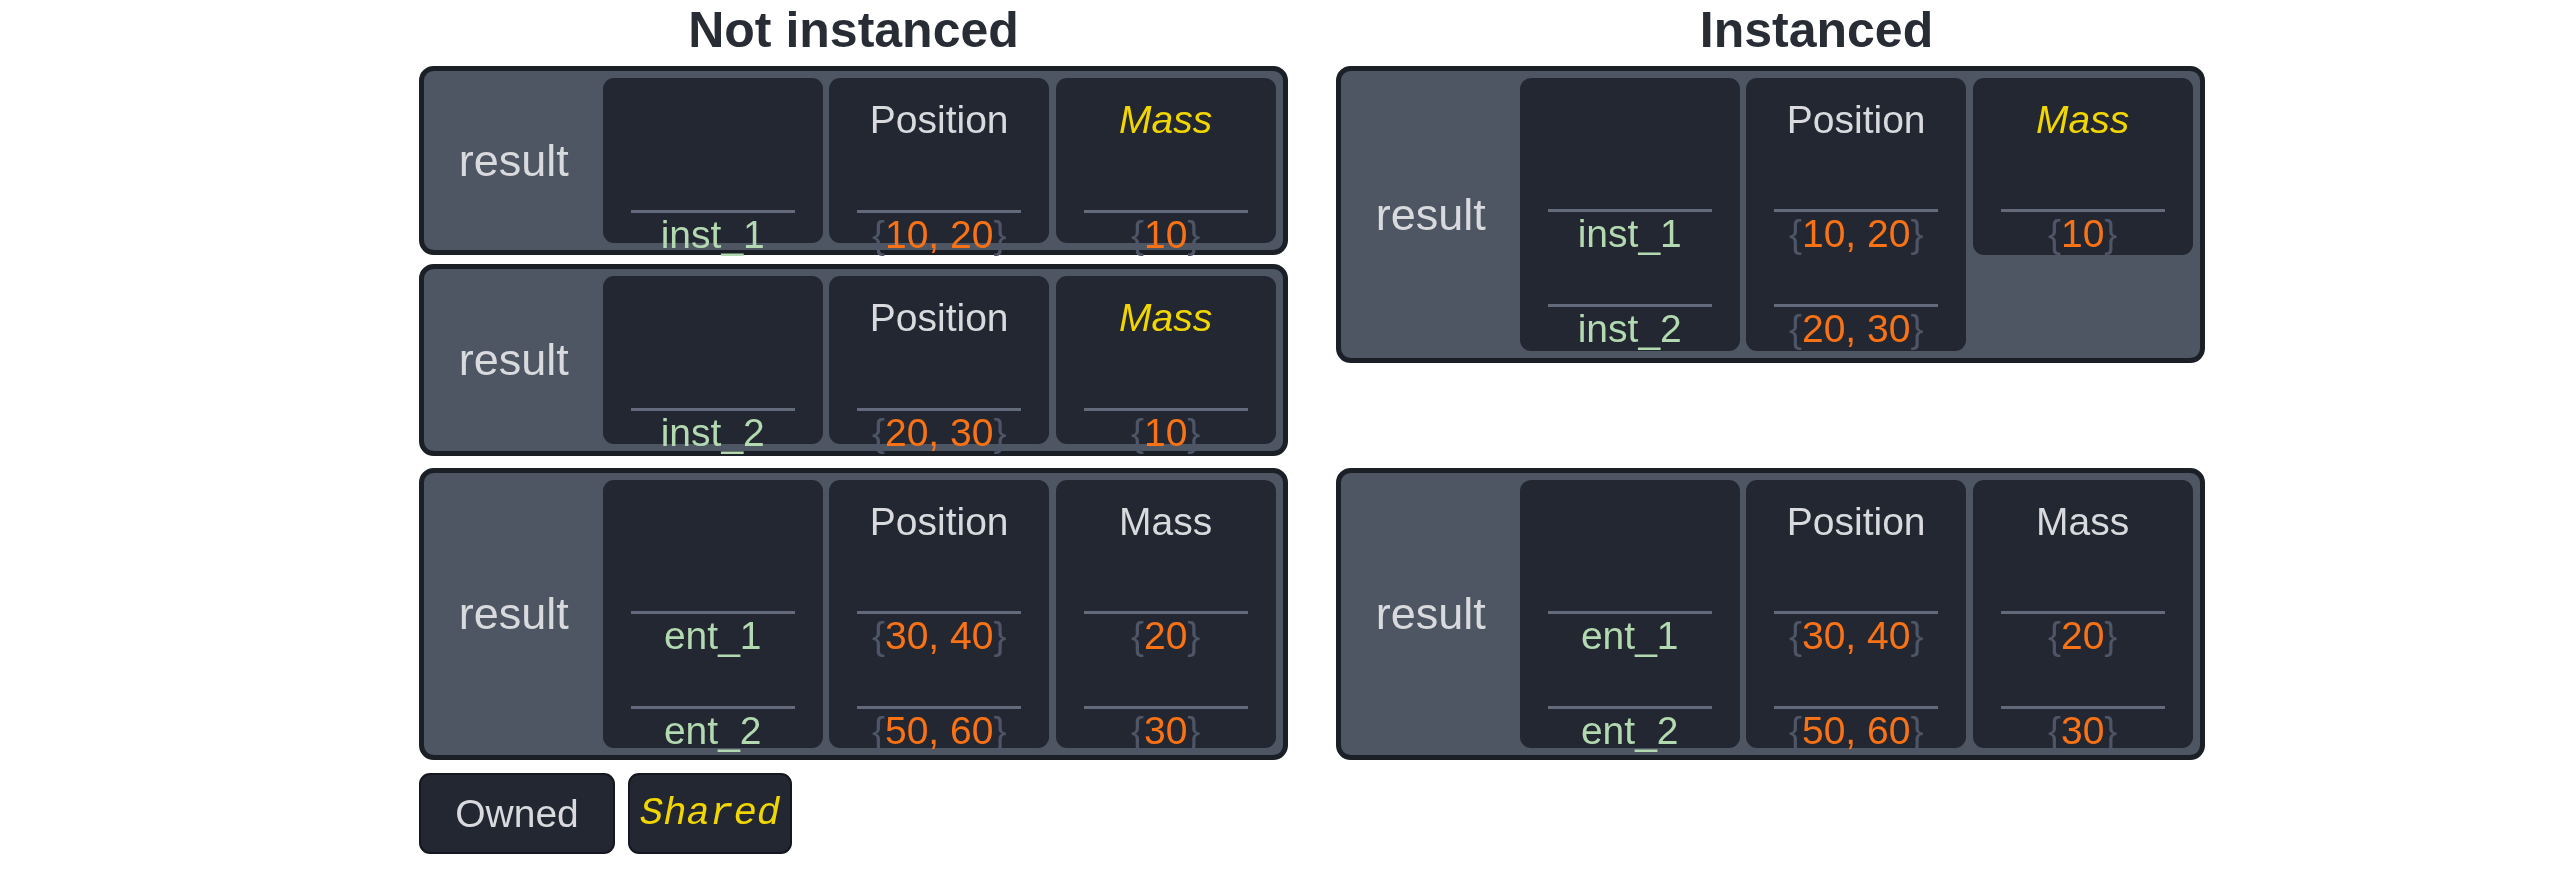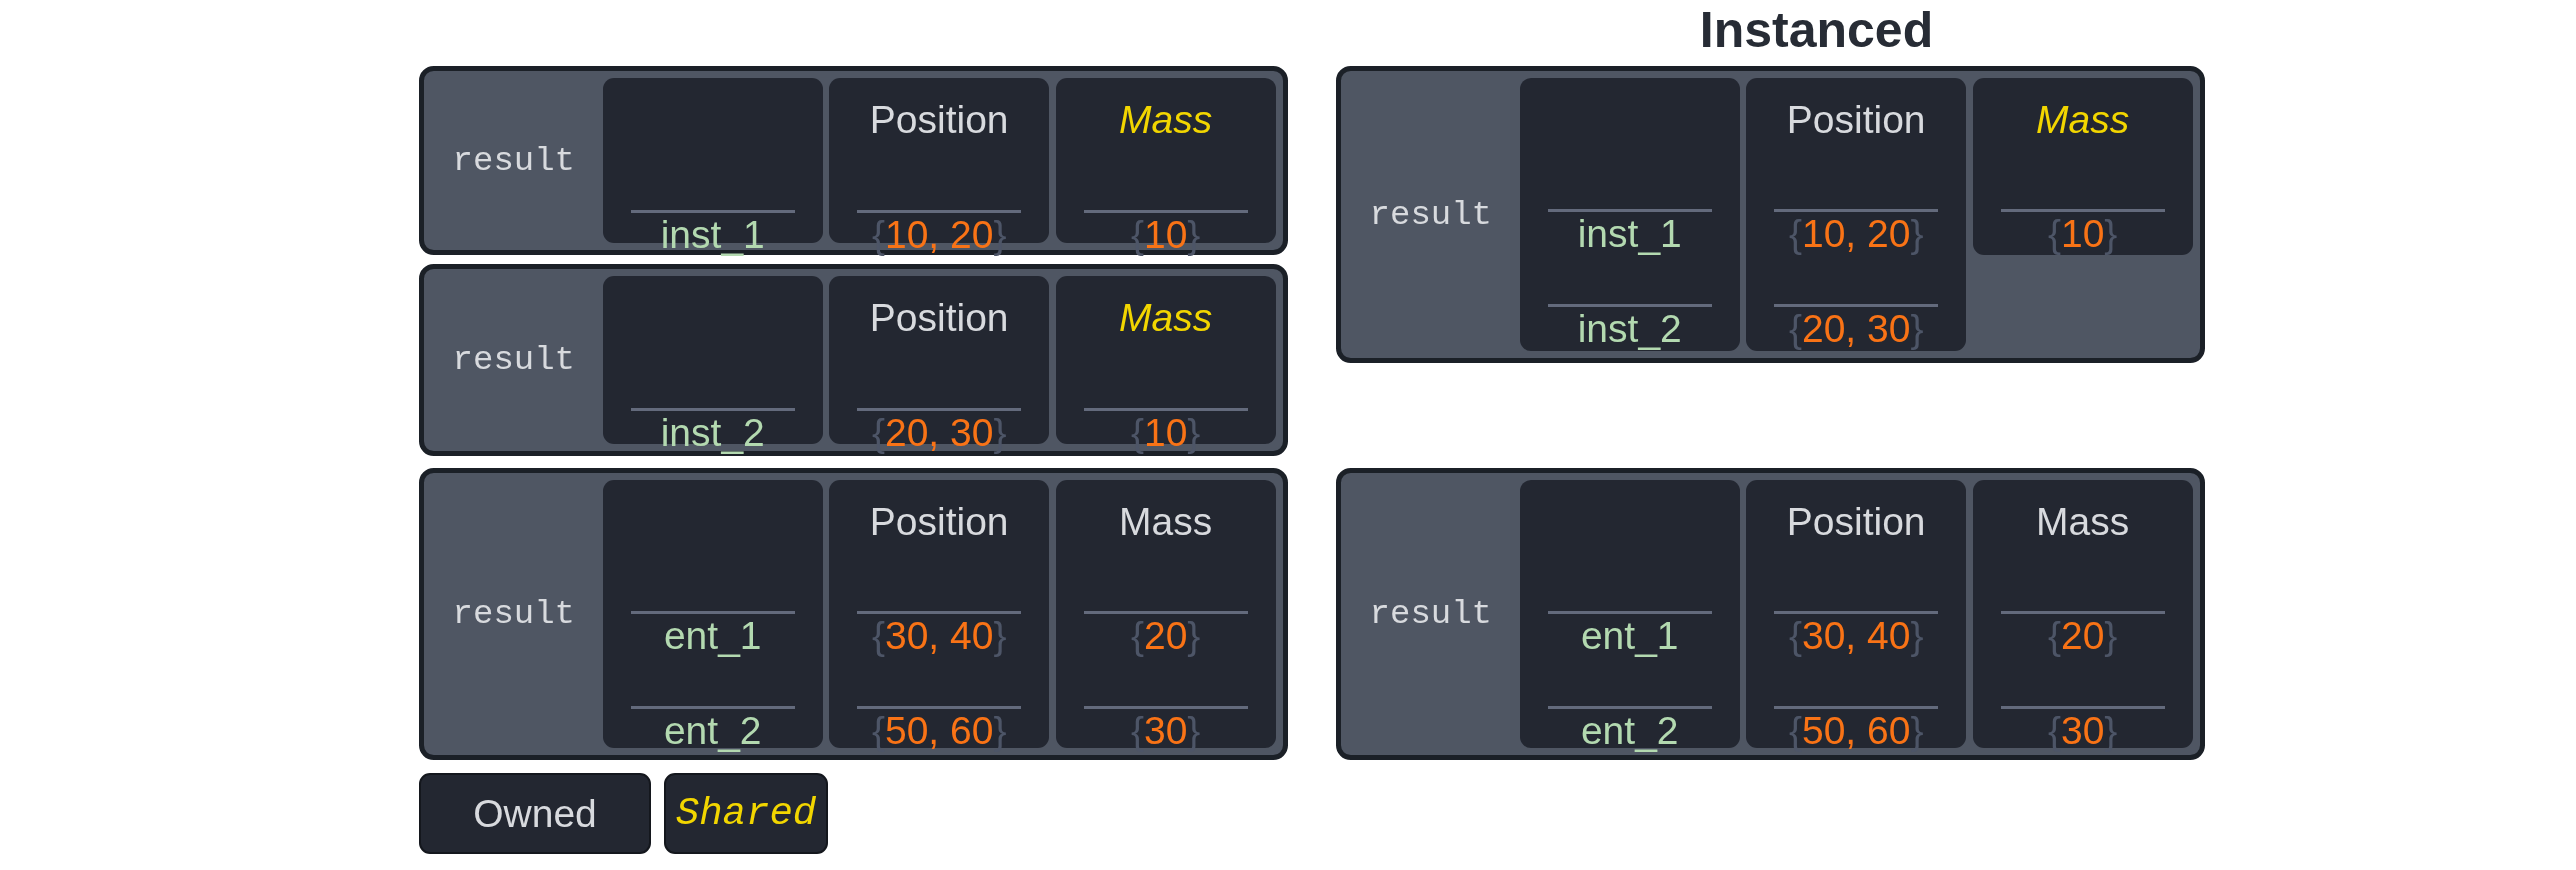--- a/index.html
+++ b/index.html
@@ -41,23 +41,22 @@
   .box-l2 { left: 419px;  top: 264px; height: 192px; }
   .box-l3 { left: 419px;  top: 468px; height: 292px; }
   .box-r1 { left: 1336px; top: 66px;  height: 297px; }
   .box-r2 { left: 1336px; top: 468px; height: 292px; }
 
   .result-label {
     flex: 0 0 165px;
     display: flex;
     align-items: center;
     justify-content: center;
-    font-size: 34px;
+    font-size: 45px;
     color: #d8dade;
-    font-family: Liberation Mono, monospace;
   }
 
   .cell {
     flex: 1 1 0;
     box-sizing: border-box;
     background: #232731;
     border-radius: 11px;
     padding: 0 28px;
     display: flex;
     flex-direction: column;
@@ -110,28 +109,29 @@
     box-sizing: border-box;
     height: 81px;
     background: #232731;
     border: 2.8px solid #14171d;
     border-radius: 11px;
     display: flex;
     align-items: center;
     justify-content: center;
     font-size: 39px;
   }
-  .legend-chip.owned  { width: 232px; color: #d8dade; }
+  .legend-chip.owned  { width: 196px; color: #d8dade; }
   .legend-chip.shared { width: 164px; color: #f2d600; font-style: italic; font-family: Liberation Mono, monospace; }
 </style>
 </head>
 <body>
 
 <div class="stage">
 
+  <div class="panel-title title-left">Not instanced</div>
   <div class="panel-title title-right">Instanced</div>
 
   <div class="resbox box-l1">
     <div class="result-label">result</div>
     <div class="cell">
       <div class="cell-header h1"></div>
       <div class="cell-row">inst_1</div>
     </div>
     <div class="cell">
       <div class="cell-header h1">Position</div>

